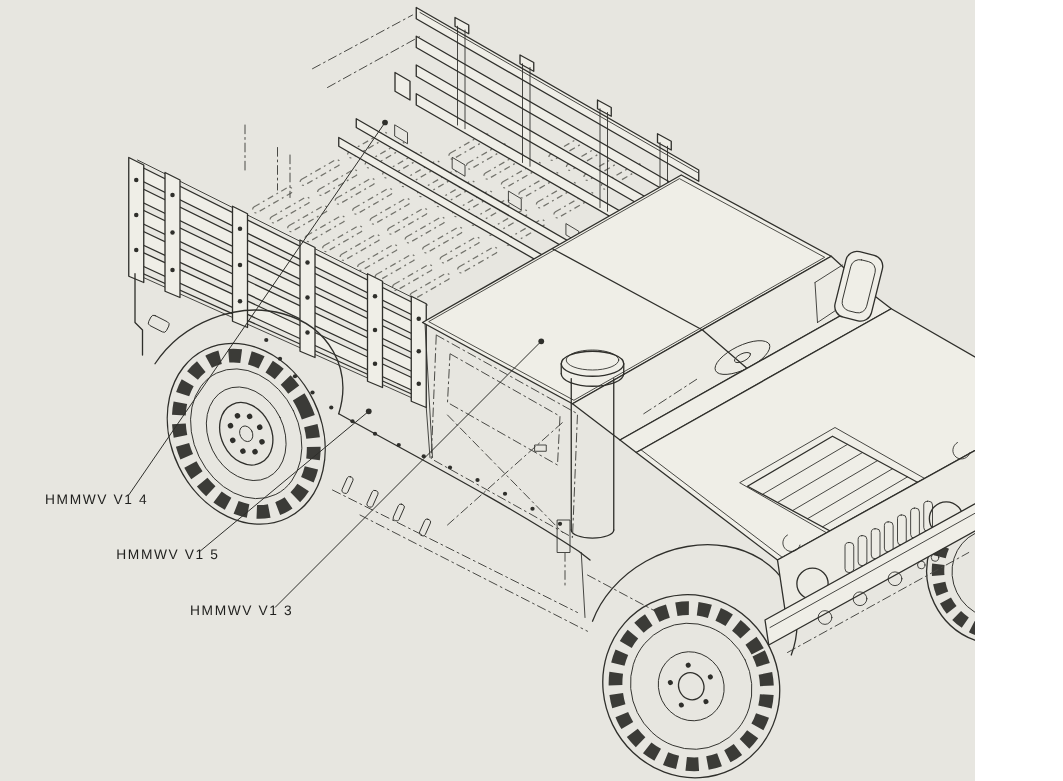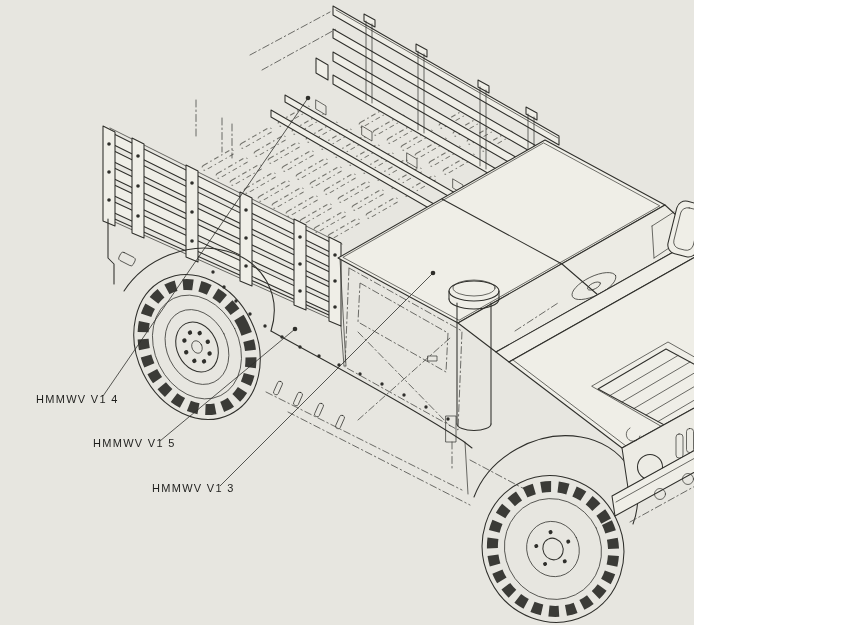--- a/index.html
+++ b/index.html
@@ -1,16 +1,16 @@
 <!DOCTYPE html>
 <html><head>
 <meta charset="utf-8">
 <style>
   html,body{margin:0;padding:0;}
-  .canvas{position:relative;width:694px;height:625px;overflow:hidden;background:#86efac;}
+  .canvas{position:relative;width:780px;height:625px;overflow:hidden;background:#86efac;}
   svg{display:block;}
   .s{stroke:#2f2f2b;stroke-width:1.05;fill:none;stroke-linecap:round;stroke-linejoin:round;}
   .thin{stroke-width:.7;}
   .f{fill:#efeee7;stroke:#2f2f2b;stroke-width:1.05;stroke-linejoin:round;}
   .f2{fill:#ecebe4;stroke:#2f2f2b;stroke-width:1.05;stroke-linejoin:round;}
   .hid{stroke:#4a4a46;stroke-width:.8;stroke-dasharray:7 3 1.5 3;fill:none;stroke-linecap:round;}
   .rib{stroke:#74746d;stroke-width:1;stroke-dasharray:5 3 1.5 3;fill:none;}
   .dot{fill:#2f2f2b;stroke:none;}
   .tread{stroke:#3b3b37;fill:none;}
   .lbl{font:11px "Liberation Sans", sans-serif;letter-spacing:1.3px;fill:#1f1f1d;}

